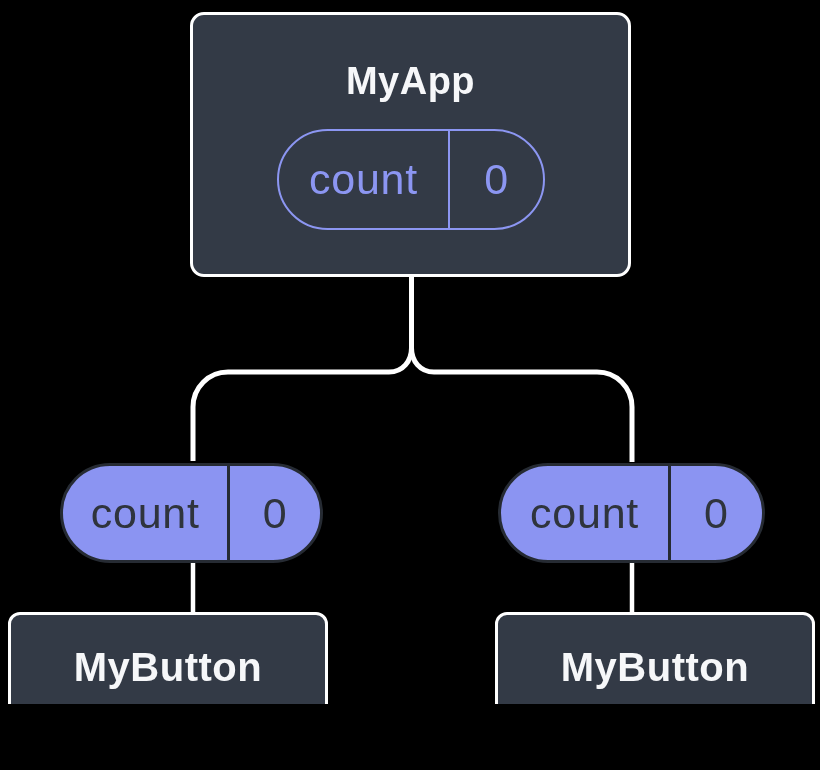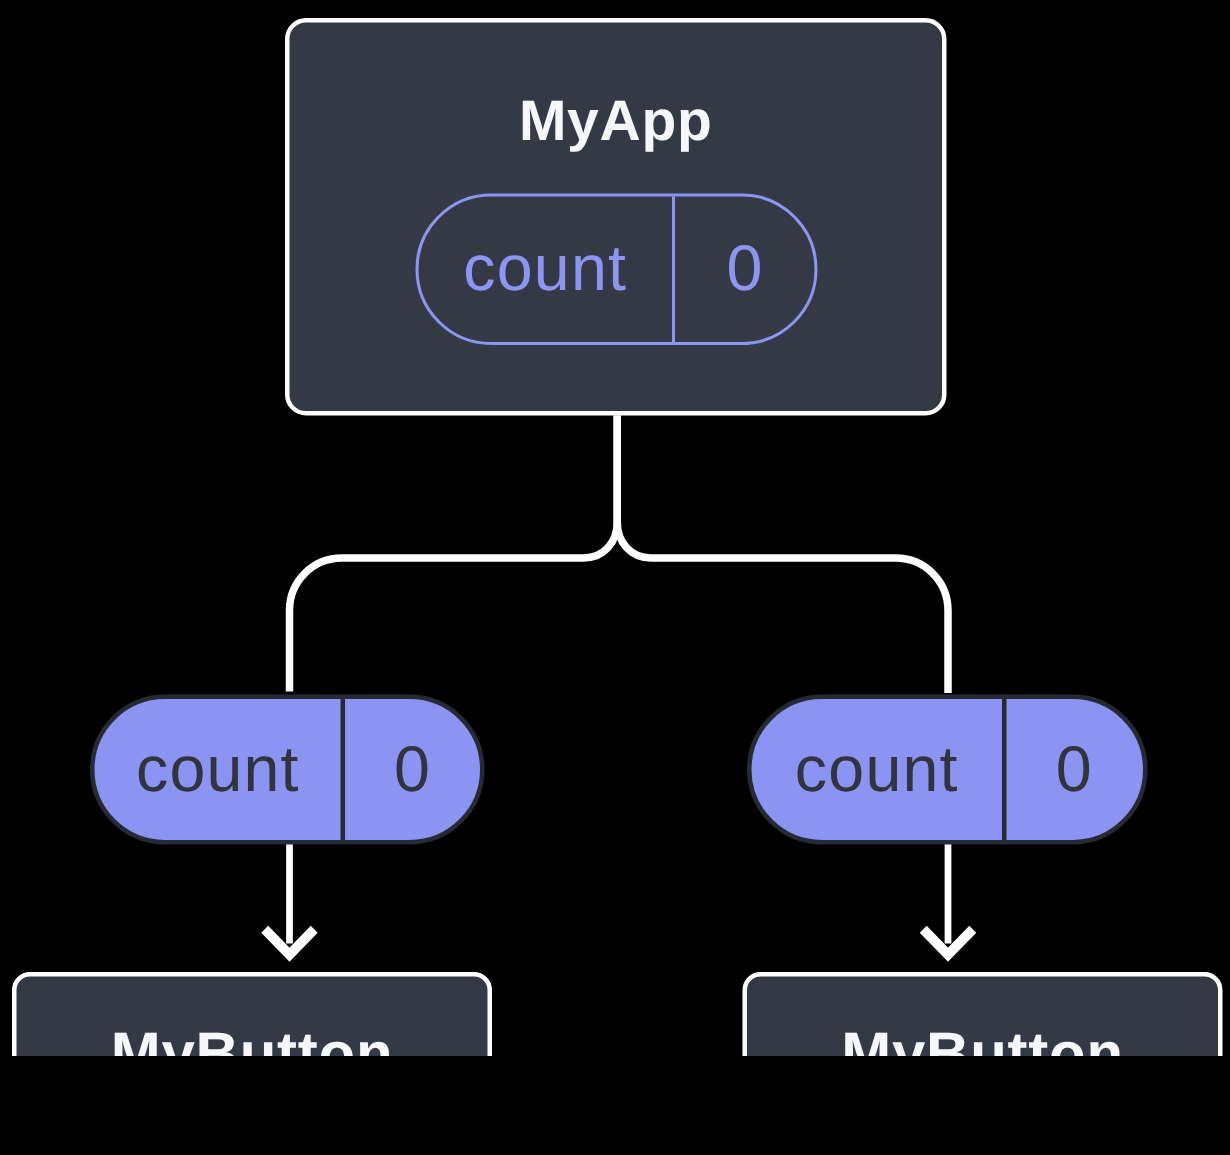--- a/index.html
+++ b/index.html
@@ -77,21 +77,21 @@
     background: #8B94F2;
     border: 3px solid #262B33;
     color: #2F343D;
   }
   .pill-solid .divider { background: #262B33; }
 
   .pill-left  { left: 60px;  top: 463px; width: 263px; height: 100px; }
   .pill-right { left: 498px; top: 463px; width: 267px; height: 100px; }
 
   .child-node {
-    top: 648px;
+    top: 612px;
     width: 320px; height: 110px;
     border-radius: 12px;
     display: flex;
     align-items: center;
     justify-content: center;
     font-size: 40px;
     font-weight: 700;
     letter-spacing: 0.5px;
     color: #F6F7F9;
   }

